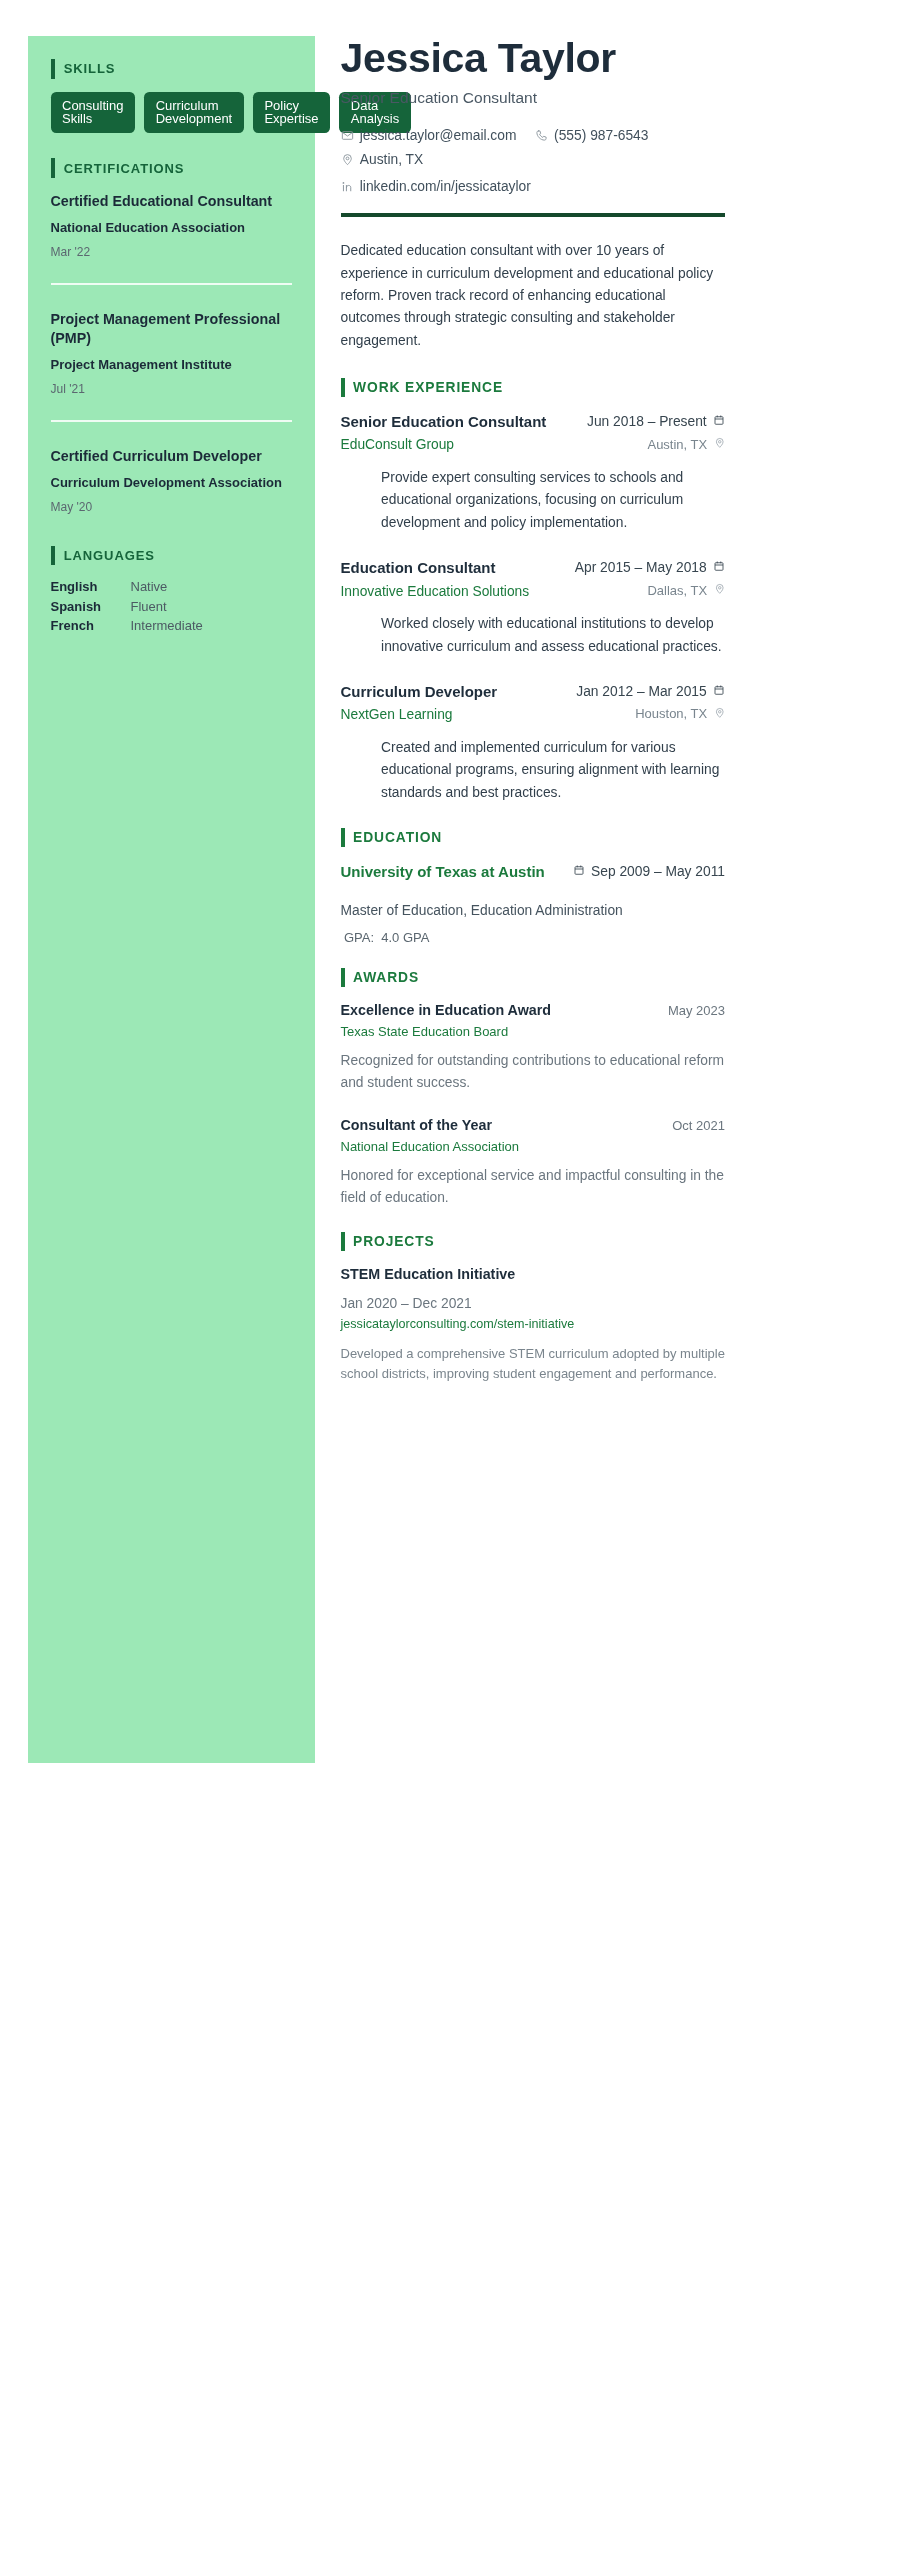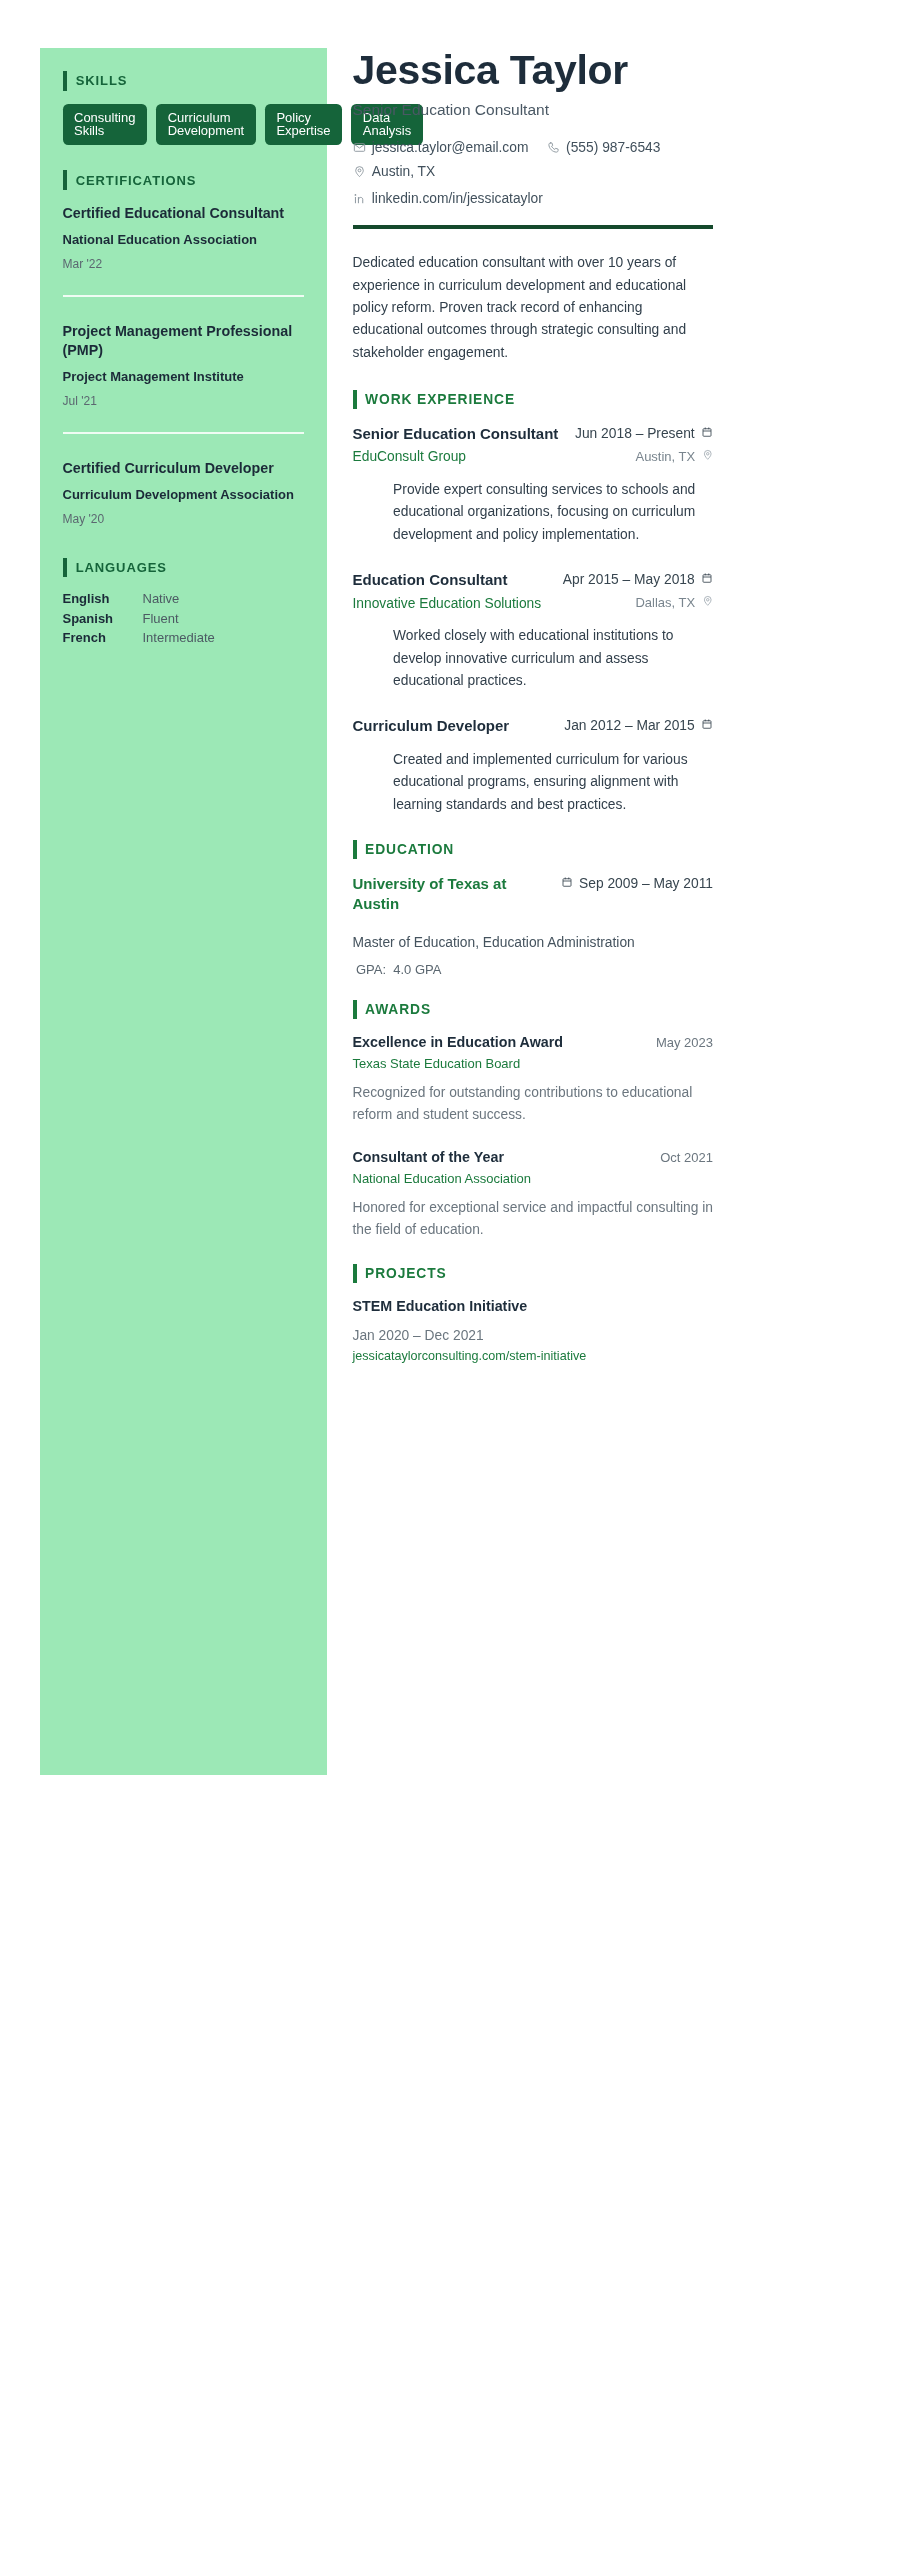--- a/index.html
+++ b/index.html
@@ -8,21 +8,21 @@
     background: #ffffff;
     font-family: "Liberation Sans", sans-serif;
   }
   body { padding: 0; }
 
   .page {
     position: relative;
     width: 758px;
     min-height: 2576px;
     background: #ffffff;
-    padding: 12px;
+    padding: 0;
   }
 
   
   .resume {
     display: flex;
     align-items: flex-start;
     padding: 36px 33px 0 27.5px;
     gap: 0;
   }
 
@@ -522,20 +522,32 @@
             <span>
               <svg width="12" height="12" viewBox="0 0 24 24" fill="none" stroke="#37454F" stroke-width="1.7">
                 <rect x="4" y="5.5" width="16" height="15" rx="1.6"></rect>
                 <line x1="4" y1="10" x2="20" y2="10"></line>
                 <line x1="8.5" y1="3" x2="8.5" y2="6.5"></line>
                 <line x1="15.5" y1="3" x2="15.5" y2="6.5"></line>
               </svg>
             </span>
           </div>
         </div>
+        <div class="job-sub">
+          <div class="job-company">NextGen Learning</div>
+          <div class="job-loc">
+            <span>Houston, TX</span>
+            <span>
+              <svg width="11.5" height="11.5" viewBox="0 0 24 24" fill="none" stroke="#9AA4AC" stroke-width="1.7">
+                <path d="M12 21.5 C12 21.5 19 15 19 10 A7 7 0 0 0 5 10 C5 15 12 21.5 12 21.5 Z"></path>
+                <circle cx="12" cy="10" r="2.6"></circle>
+              </svg>
+            </span>
+          </div>
+        </div>
         <p class="job-desc">Created and implemented curriculum for various educational programs, ensuring alignment with learning standards and best practices.</p>
       </div>
 
       <div class="sec-heading">
         <span class="bar"></span>
         <span class="txt">EDUCATION</span>
       </div>
 
       <div class="edu">
         <div class="edu-top">
@@ -586,18 +598,19 @@
         <span class="bar"></span>
         <span class="txt">PROJECTS</span>
       </div>
 
       <div class="project">
         <div class="project-top">
           <div class="project-name">STEM Education Initiative</div>
           <div class="project-date">Jan 2020 – Dec 2021</div>
         </div>
         <div class="project-url">jessicataylorconsulting.com/stem-initiative</div>
+        <p class="project-desc">Developed a comprehensive STEM curriculum adopted by multiple school districts, improving student engagement and performance.</p>
       </div>
 
     </main>
   </div>
 </div>
 
 
 </body></html>

